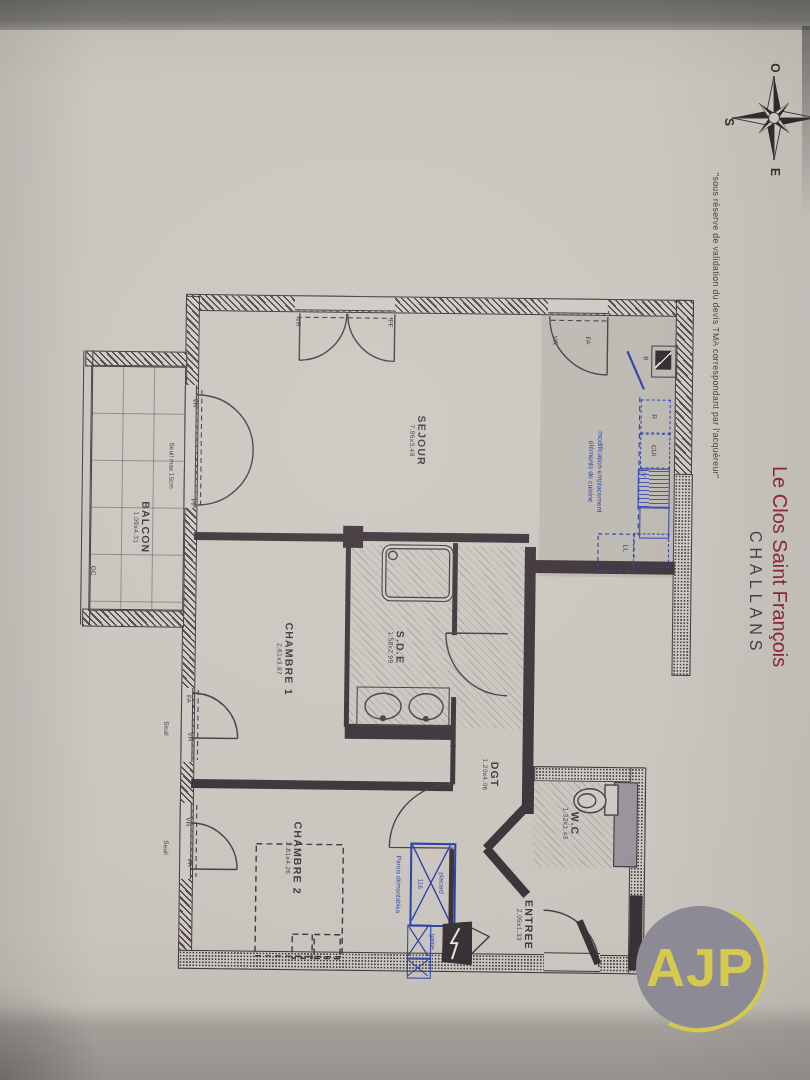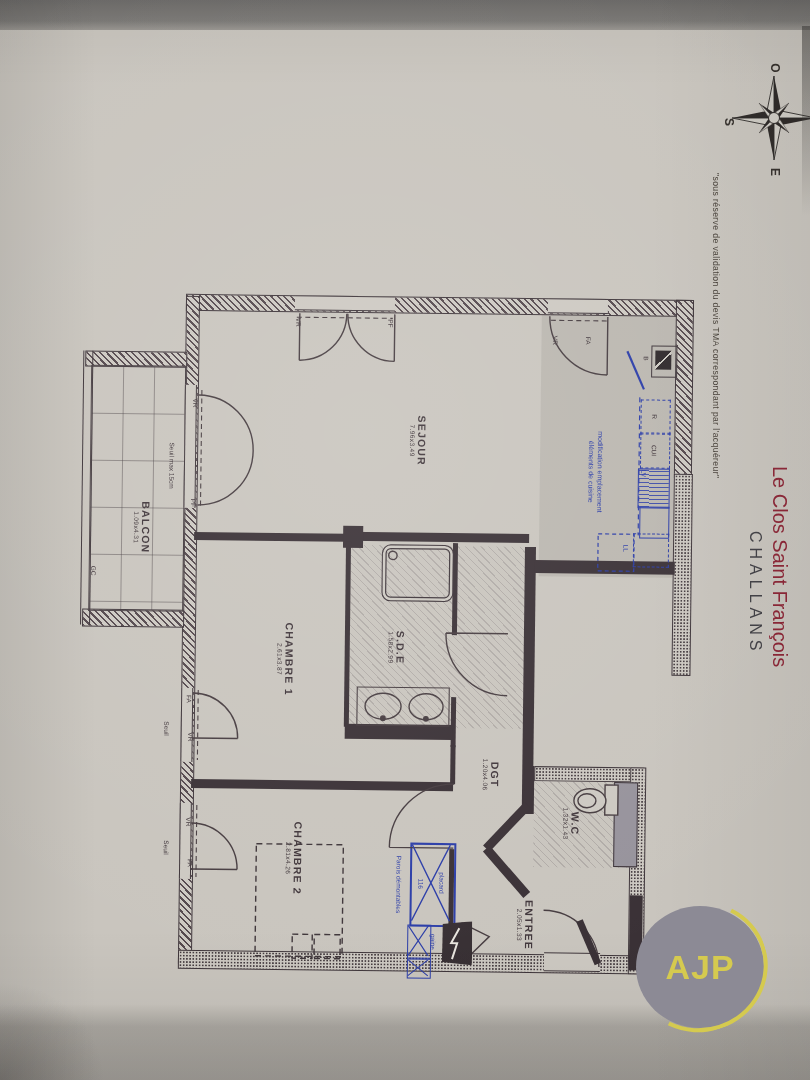--- a/index.html
+++ b/index.html
@@ -42,21 +42,21 @@
   .vtext{position:absolute;writing-mode:vertical-rl;text-orientation:sideways;white-space:nowrap}
   #disclaimer{left:711px;top:173px;font-size:8.6px;letter-spacing:.4px;color:#474038}
   #proj{left:768px;top:466px;font-size:20px;color:#8c2334}
   #city{left:746px;top:531px;font-size:16px;letter-spacing:5px;color:#3f3e43}
   
   #logo{position:absolute;left:636px;top:906px;width:128px;height:122px;border-radius:50%;
         background:#8c8a95;display:flex;align-items:center;justify-content:center;z-index:60}
   #logo:after{content:"";position:absolute;inset:-4px;border-radius:50%;
         border:4.5px solid transparent;border-bottom-color:#d5ca4f;border-right-color:#d5ca4f;
         transform:rotate(-18deg)}
-  #logo span{color:#d5ca4f;font-weight:bold;font-size:34px;letter-spacing:1px}
+  #logo span{color:#d5ca4f;font-weight:bold;font-size:54px;letter-spacing:1px}
   
   #top-band{position:absolute;left:0;top:0;width:810px;height:30px;z-index:35;
         background:linear-gradient(to bottom,#6f6d6b,#7d7b78 70%,#9a9792)}
   #edge-right{position:absolute;right:0;top:26px;width:8px;height:190px;z-index:35;
         background:linear-gradient(to bottom,rgba(60,58,56,.55),rgba(60,58,56,0))}
   #bottom-shade{position:absolute;left:0;top:1004px;width:810px;height:76px;z-index:34;
         background:linear-gradient(to bottom,rgba(140,137,132,0),rgba(120,117,112,.38) 30%,rgba(110,107,103,.45))}
   #corner-bl{position:absolute;left:0;top:930px;width:160px;height:150px;z-index:34;
         background:radial-gradient(100% 100% at 0% 100%,rgba(70,66,63,.35),transparent 65%)}
   #paper-light{position:absolute;inset:0;z-index:40;pointer-events:none;

